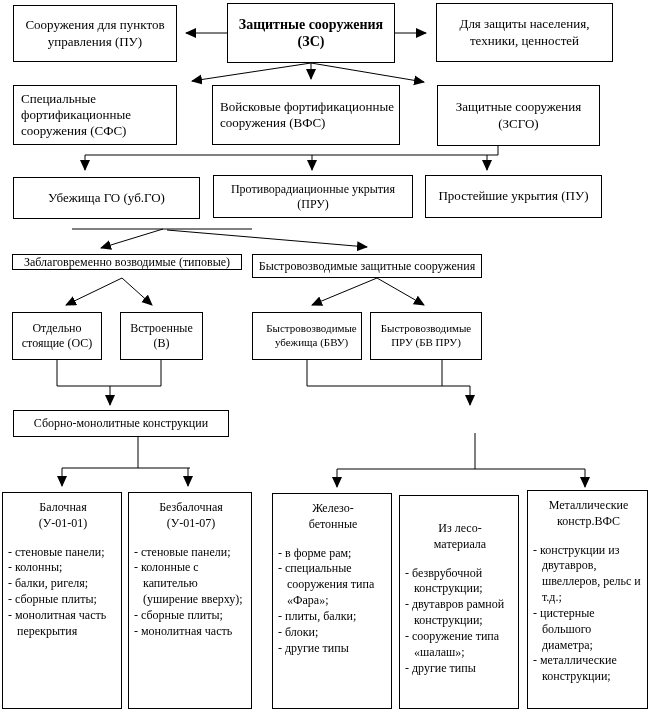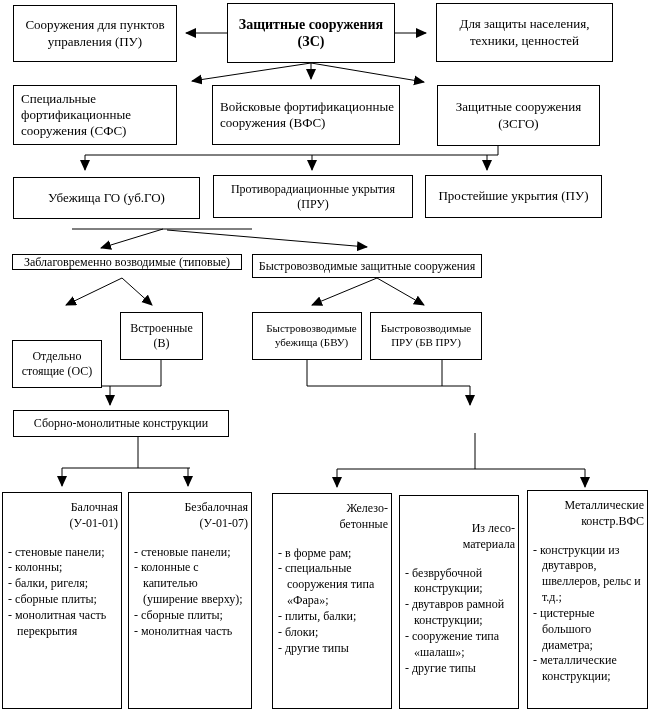--- a/index.html
+++ b/index.html
@@ -15,21 +15,21 @@
   }
   .box.alignleft{justify-content:flex-start;text-align:left;padding-left:7px;}
   .f14{font-size:14px;font-weight:bold;}
   .f13{font-size:13px;}
   .f12{font-size:12px;}
   .f11{font-size:11px;}
   .leaf{
     display:block;text-align:left;font-size:12px;line-height:1.32;
     padding:5px 3px 0 5px;
   }
-  .leaf .hdr{text-align:right;margin:2px 0 13px 0;}
+  .leaf .hdr{text-align:center;margin:2px 0 13px 0;}
   .leaf.gaphdr .hdr{margin-top:20px;}
   .li{padding-left:9px;text-indent:-9px;}
 </style>
 </head>
 <body>
 
 <div class="stage">
 
   <svg class="wires" width="652" height="713" viewBox="0 0 652 713">
     <defs>
@@ -87,21 +87,21 @@
   <div class="box f13 alignleft" style="left:212px;top:85px;width:188px;height:60px;">Войсковые фортификационные сооружения (ВФС)</div>
   <div class="box f13" style="left:437px;top:85px;width:163px;height:61px;">Защитные сооружения (ЗСГО)</div>
 
   <div class="box f13" style="left:13px;top:177px;width:187px;height:42px;">Убежища ГО (уб.ГО)</div>
   <div class="box f12" style="left:213px;top:175px;width:200px;height:43px;">Противорадиационные укрытия (ПРУ)</div>
   <div class="box f13" style="left:425px;top:175px;width:177px;height:43px;">Простейшие укрытия (ПУ)</div>
 
   <div class="box f12" style="left:12px;top:254px;width:230px;height:16px;">Заблаговременно возводимые (типовые)</div>
   <div class="box f12" style="left:252px;top:254px;width:230px;height:24px;">Быстровозводимые защитные сооружения</div>
 
-  <div class="box f12" style="left:12px;top:312px;width:90px;height:48px;margin-top:28px;">Отдельно стоящие (ОС)</div>
+  <div class="box f12" style="left:12px;top:312px;width:90px;height:48px;">Отдельно стоящие (ОС)</div>
   <div class="box f12" style="left:120px;top:312px;width:83px;height:48px;">Встроенные (В)</div>
   <div class="box f11" style="left:252px;top:312px;width:110px;height:48px;padding-left:12px;">Быстровозводимые убежища (БВУ)</div>
   <div class="box f11" style="left:370px;top:312px;width:112px;height:48px;">Быстровозводимые ПРУ (БВ ПРУ)</div>
 
   <div class="box f12" style="left:13px;top:410px;width:216px;height:27px;">Сборно-монолитные конструкции</div>
 
   <div class="box leaf" style="left:2px;top:492px;width:120px;height:217px;">
     <div class="hdr">
       <div>Балочная</div>
       <div>(У-01-01)</div>

